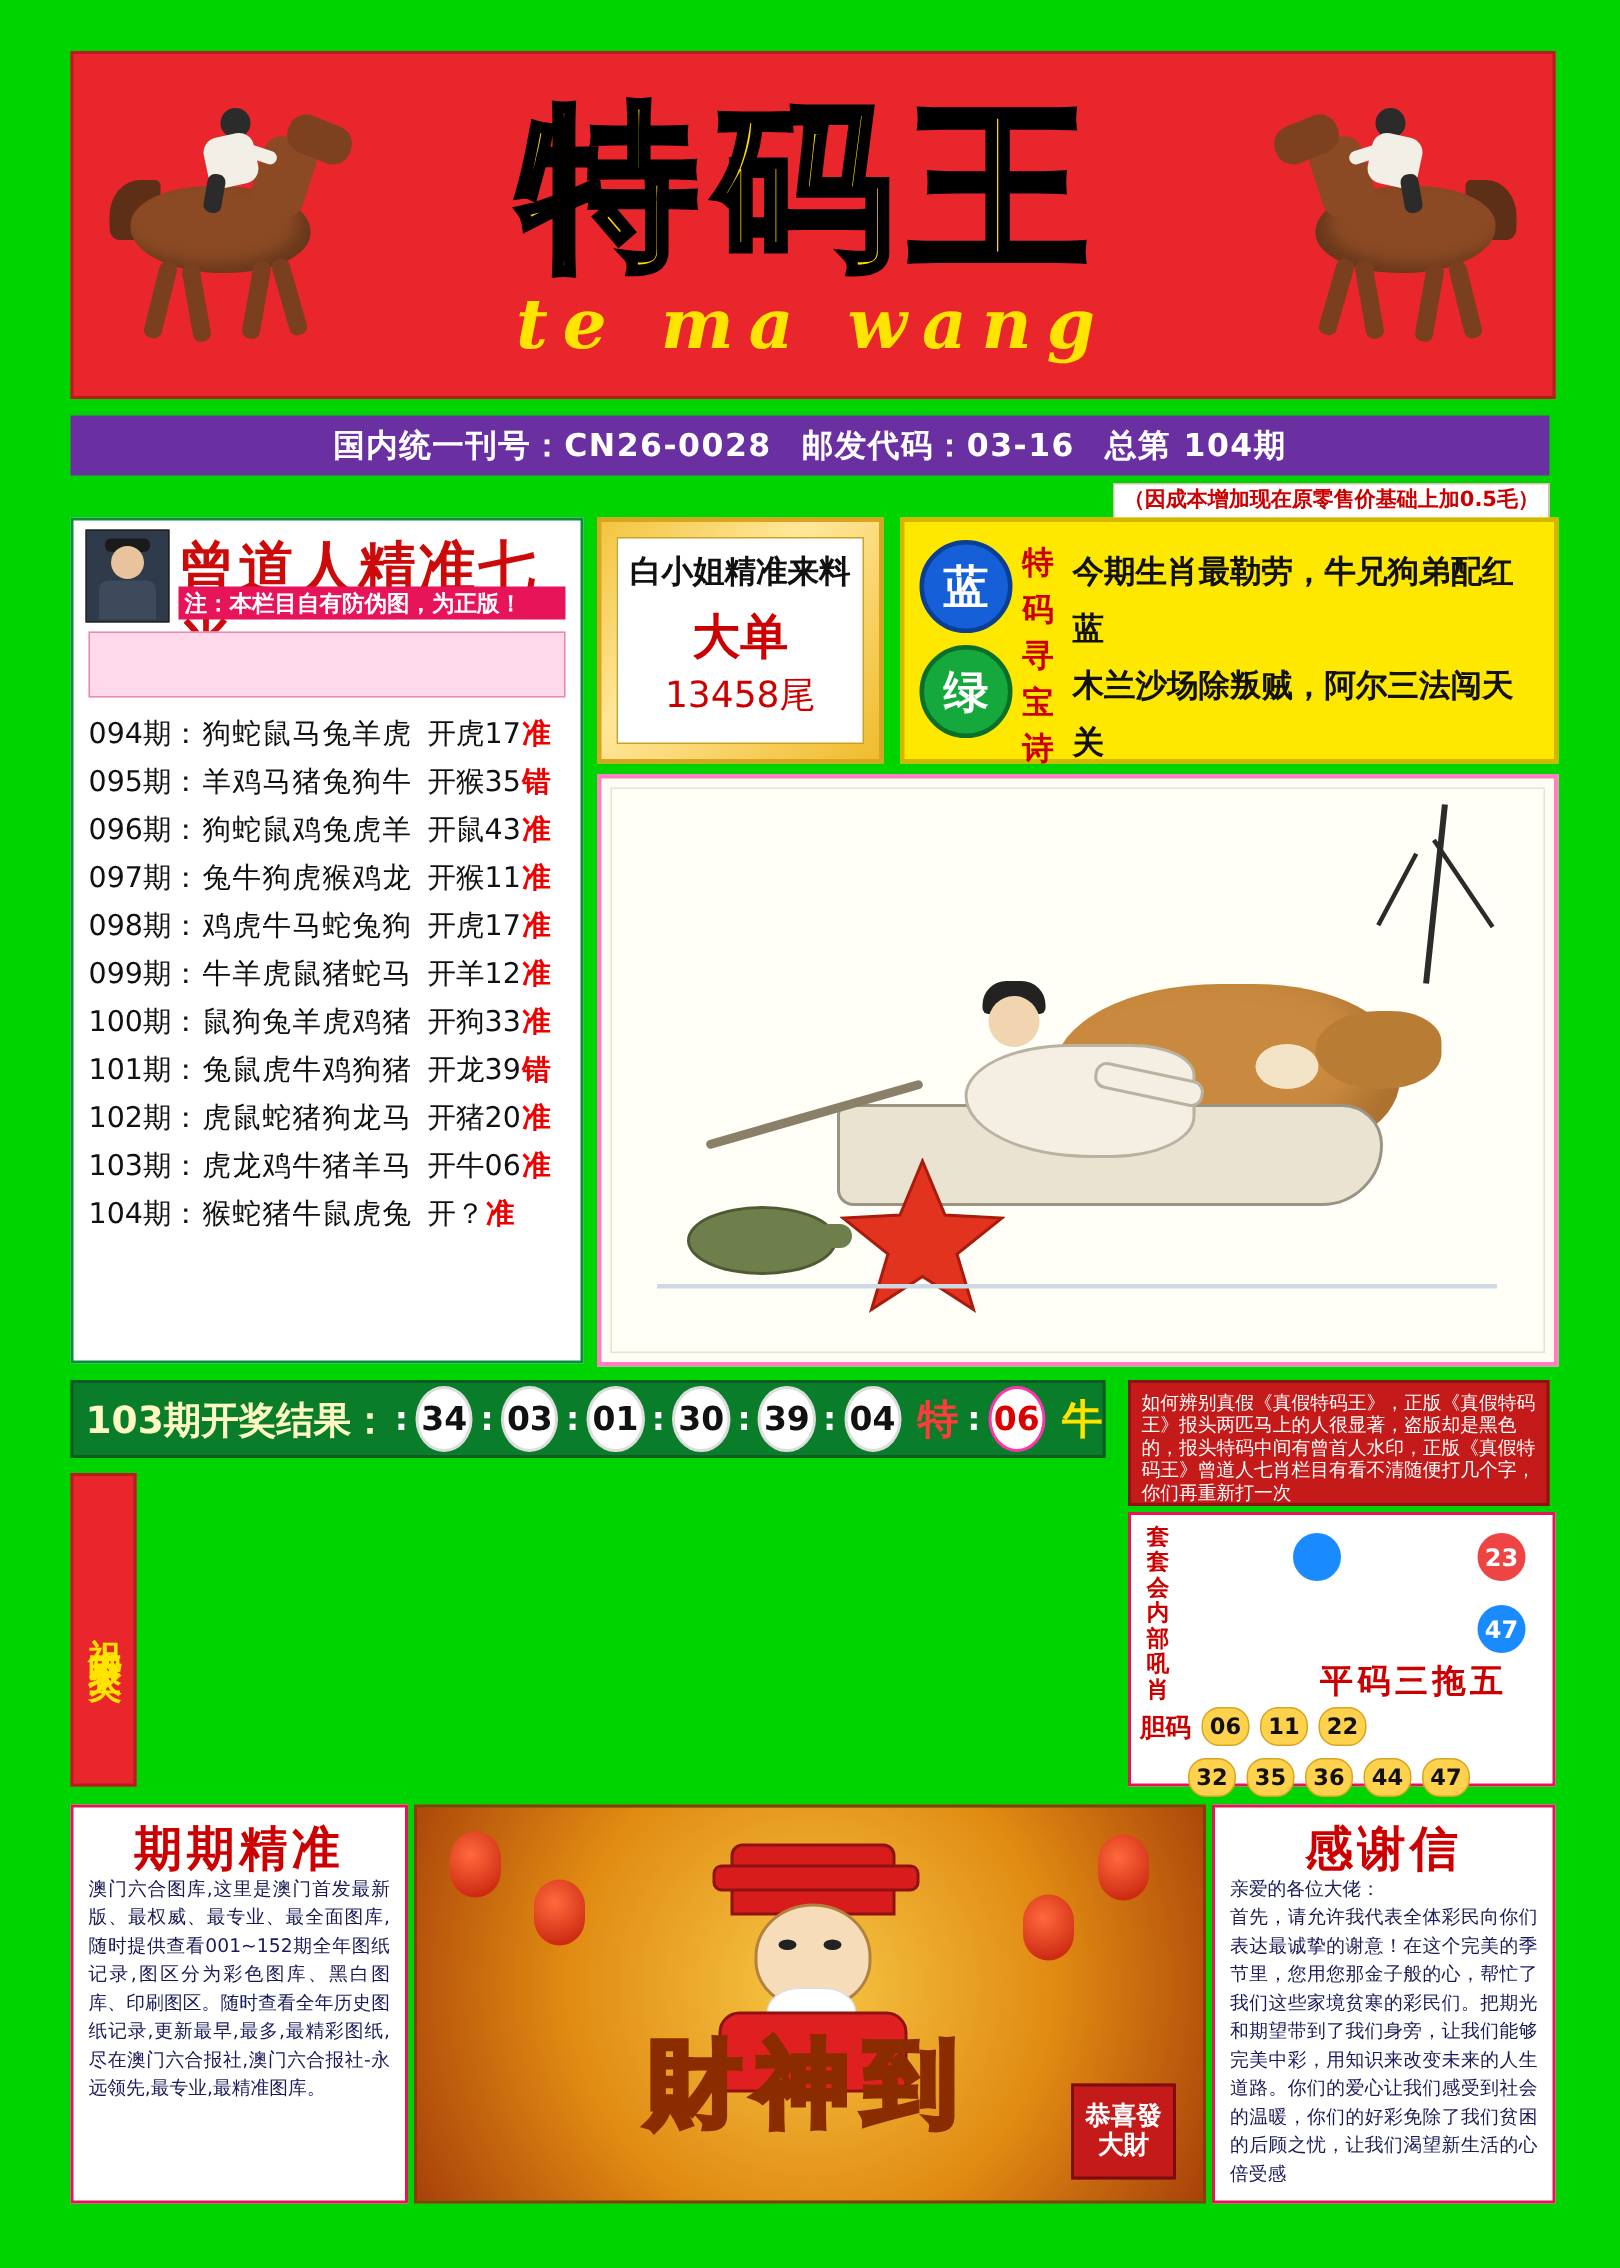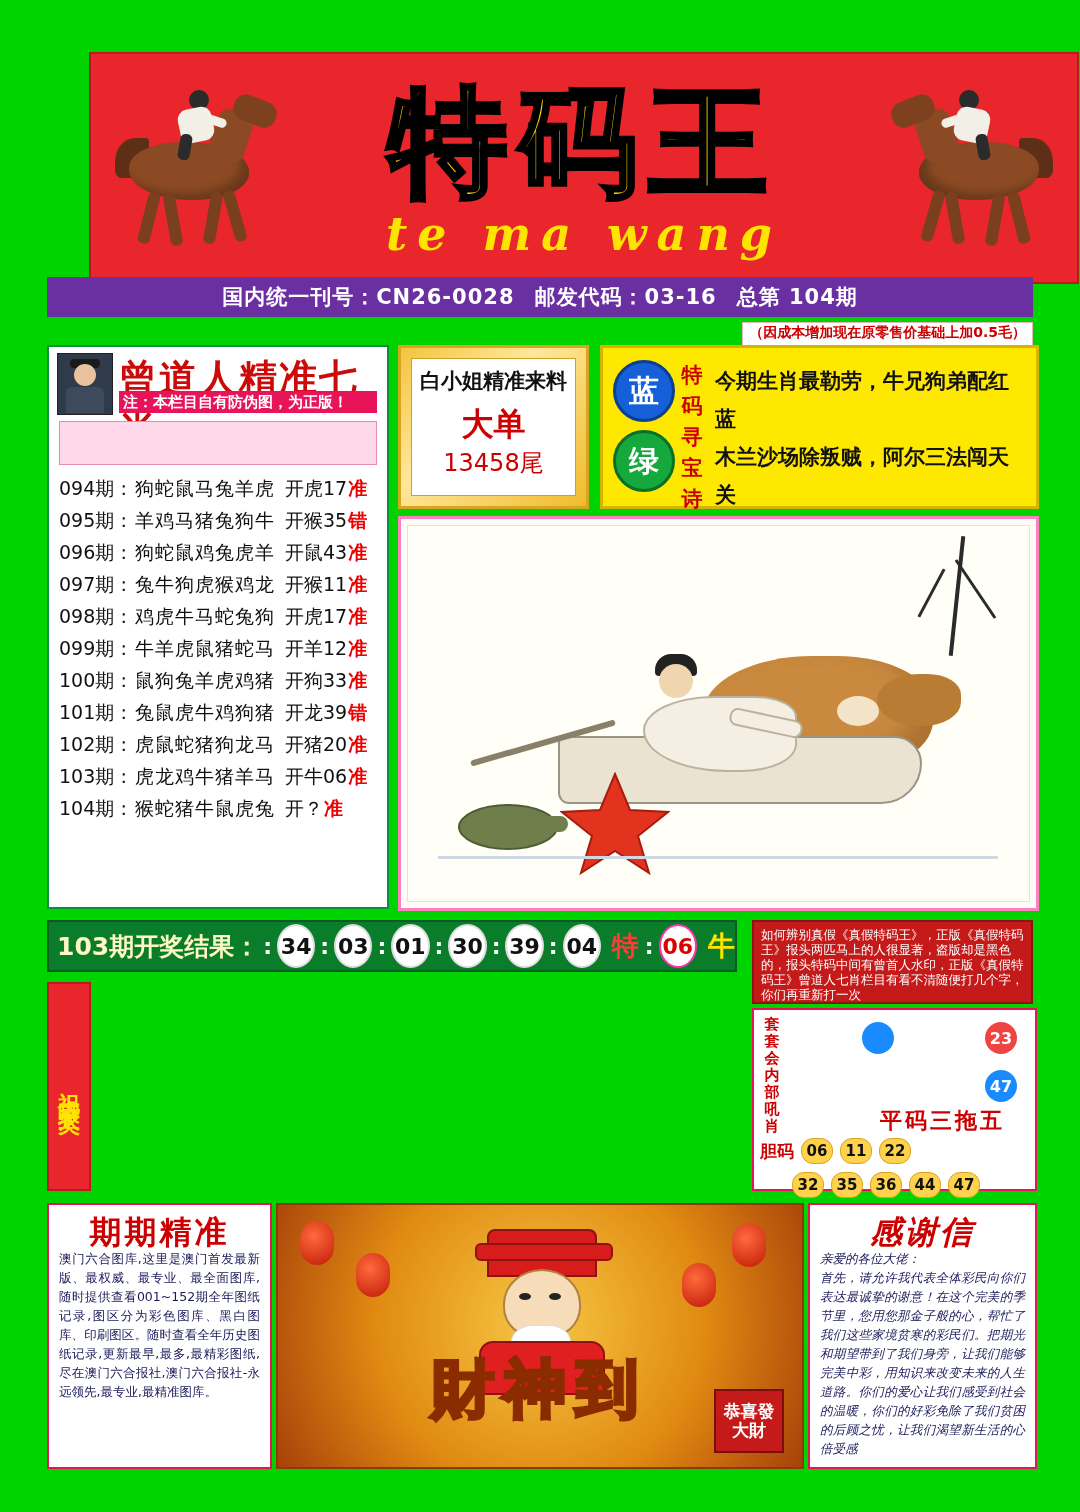--- a/index.html
+++ b/index.html
@@ -6,22 +6,22 @@
   body{
     width:1080px;height:1512px;
     background:#00d400;
     font-family:"DejaVu Sans","Liberation Sans",sans-serif;
     position:relative;overflow:hidden;
   }
   .page{position:absolute;left:0;top:0;width:1080px;height:1512px;}
 
   
   .masthead{
-    position:absolute;left:47px;top:52px;width:986px;height:228px;
-    background:#e8262b;border:2px solid #b81c20;overflow:hidden;margin-left:42px;
+    position:absolute;left:47px;top:34px;width:986px;height:228px;
+    background:#e8262b;border:2px solid #b81c20;overflow:hidden;
   }
   .mh-title{
     position:absolute;left:0;top:28px;width:986px;text-align:center;
     font-size:118px;line-height:120px;font-weight:bold;color:#ffd800;
     -webkit-text-stroke:4px #000;letter-spacing:12px;
     font-family:"DejaVu Sans","Liberation Sans",sans-serif;
   }
   .mh-sub{
     position:absolute;left:0;top:155px;width:986px;text-align:center;
     font-size:46px;line-height:50px;font-weight:bold;color:#ffe400;
@@ -500,19 +500,19 @@
       <div class="god-face"></div>
       <div class="god-eye l"></div>
         <div class="god-eye r"></div>
       <div class="god-beard"></div>
       <div class="god-body"></div>
     </div>
     <div class="bc-text">財神到</div>
     <div class="bc-seal">恭喜發大財</div>
   </div>
 
-  <div class="br bl" style="left:808px;width:225px;font-style:italic;">
+  <div class="br bl" style="left:808px;width:225px;">
     <div class="bl-title">感谢信</div>
     <div class="bl-body" style="white-space:pre-line;">亲爱的各位大佬：
 首先，请允许我代表全体彩民向你们表达最诚挚的谢意！在这个完美的季节里，您用您那金子般的心，帮忙了我们这些家境贫寒的彩民们。把期光和期望带到了我们身旁，让我们能够完美中彩，用知识来改变未来的人生道路。你们的爱心让我们感受到社会的温暖，你们的好彩免除了我们贫困的后顾之忧，让我们渴望新生活的心倍受感</div>
   </div>
 
 </div>
 
 </body></html>

